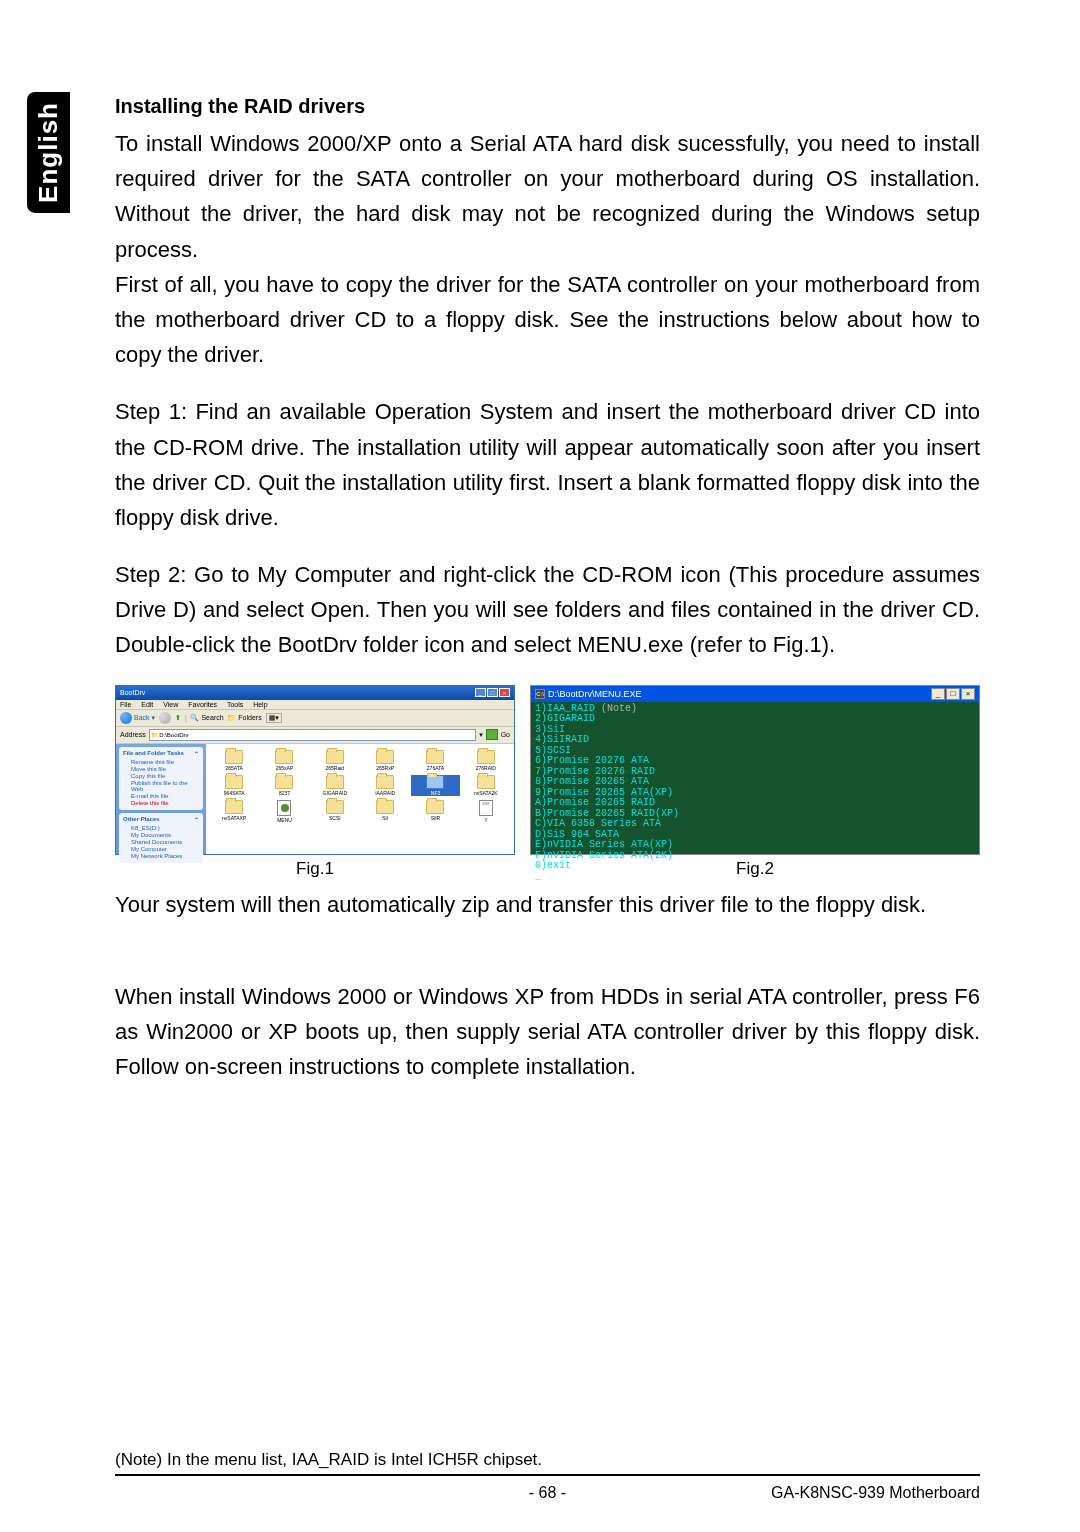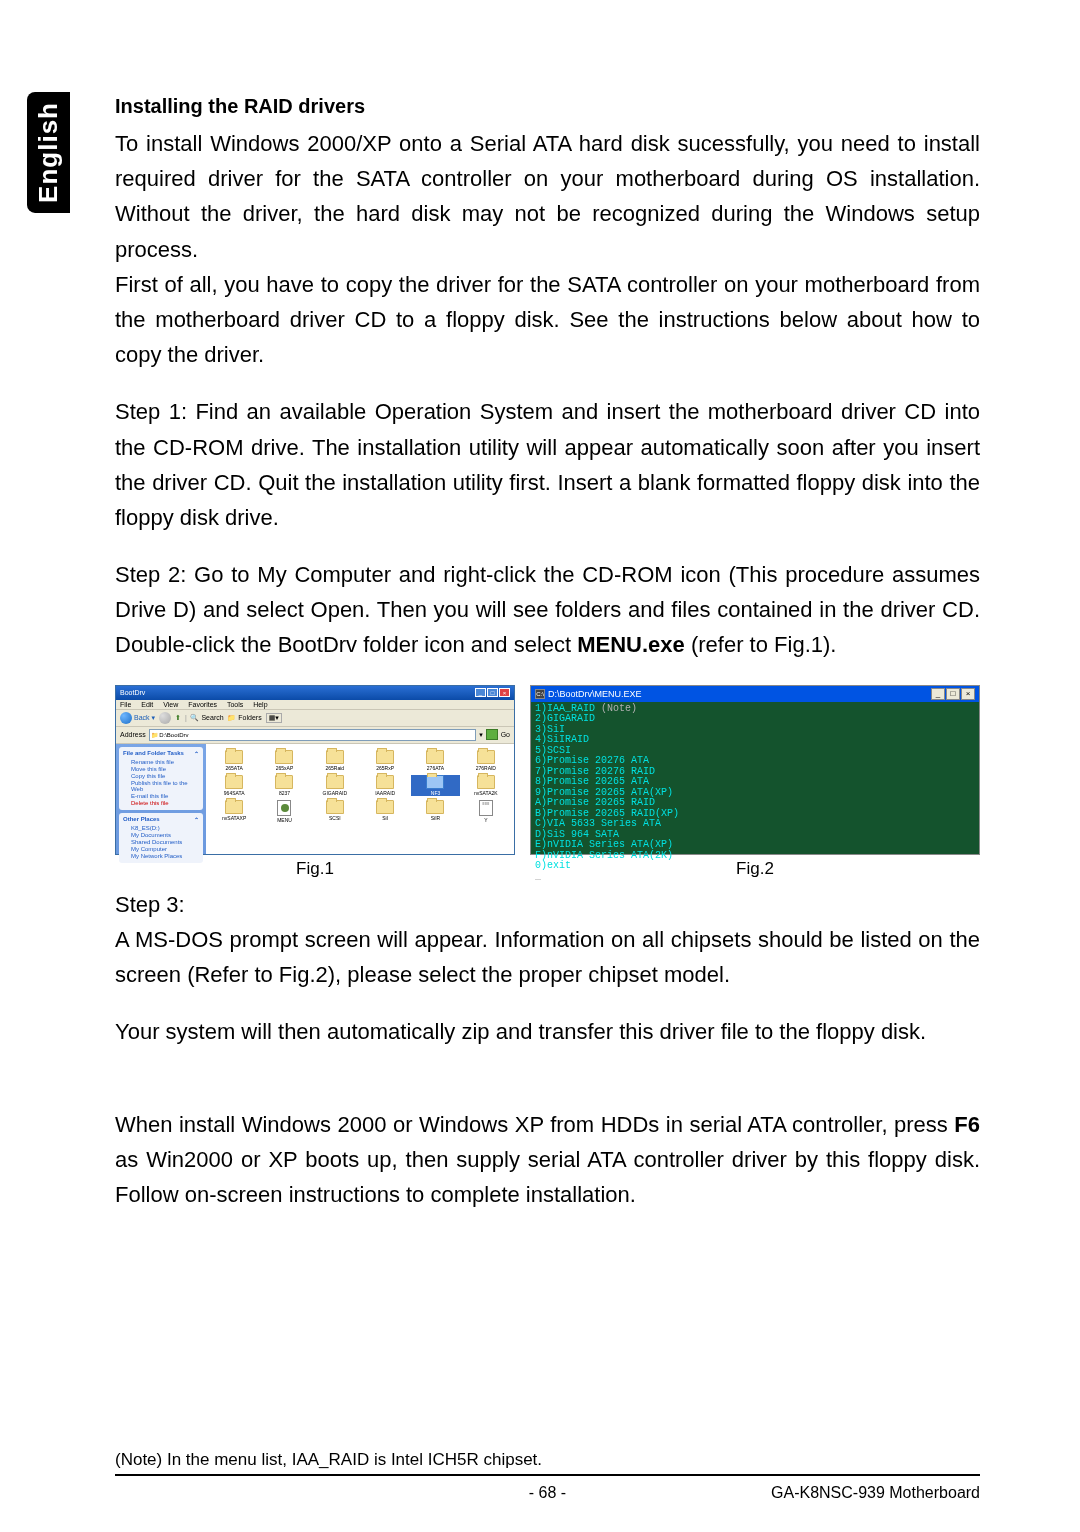--- a/index.html
+++ b/index.html
@@ -32,21 +32,21 @@
       font-weight: bold;
       font-size: 20px;
       margin-bottom: 8px;
     }
     .body-text {
       font-size: 22px;
       line-height: 1.6;
       text-align: justify;
       margin-bottom: 22px;
     }
-    .body-text b { font-weight: bold; }
+    .body-text b { font-weight: normal; }
     .figures {
       display: flex;
       gap: 15px;
       margin-bottom: 8px;
     }
     .fig1-wrap { width: 400px; }
     .fig2-wrap { flex: 1; }
     .fig-caption {
       text-align: center;
       font-size: 17px;
@@ -371,35 +371,31 @@
 <span class="cyan">2)GIGARAID</span>
 <span class="cyan">3)SiI</span>
 <span class="cyan">4)SiIRAID</span>
 <span class="cyan">5)SCSI</span>
 <span class="cyan">6)Promise 20276 ATA</span>
 <span class="cyan">7)Promise 20276 RAID</span>
 <span class="cyan">8)Promise 20265 ATA</span>
 <span class="cyan">9)Promise 20265 ATA(XP)</span>
 <span class="cyan">A)Promise 20265 RAID</span>
 <span class="cyan">B)Promise 20265 RAID(XP)</span>
-<span class="cyan">C)VIA 5633 Series ATA</span>
+<span class="cyan">C)VIA 6358 Series ATA</span>
 <span class="cyan">D)SiS 964 SATA</span>
 <span class="cyan">E)nVIDIA Series ATA(XP)</span>
 <span class="cyan">F)nVIDIA Series ATA(2K)</span>
 <span class="cyan">0)exit</span>
 <span class="cursor">_</span></div>
       </div>
       <div class="fig-caption">Fig.2</div>
     </div>
   </div>
 
-  <div class="body-text" style="margin-bottom:22px">
-    <span>Step 3:</span><br>
-    <span>A MS-DOS prompt screen will appear. Information on all chipsets should be listed on the screen (Refer to Fig.2), please select the proper chipset model.</span>
-  </div>
 
   <div class="body-text">Your system will then automatically zip and transfer this driver file to the floppy disk.</div>
 
   <div class="body-text">
     <br>
     <span>When install Windows 2000 or Windows XP from HDDs in serial ATA controller, press </span><b>F6</b><span> as Win2000 or XP boots up, then supply serial ATA controller driver by this floppy disk. Follow on-screen instructions to complete installation.</span><br>
   </div>
 
 </div>
 

